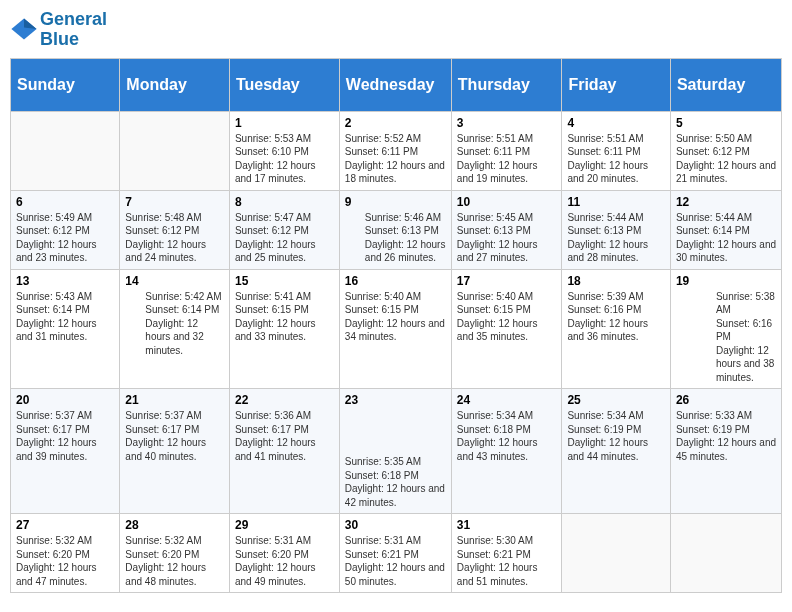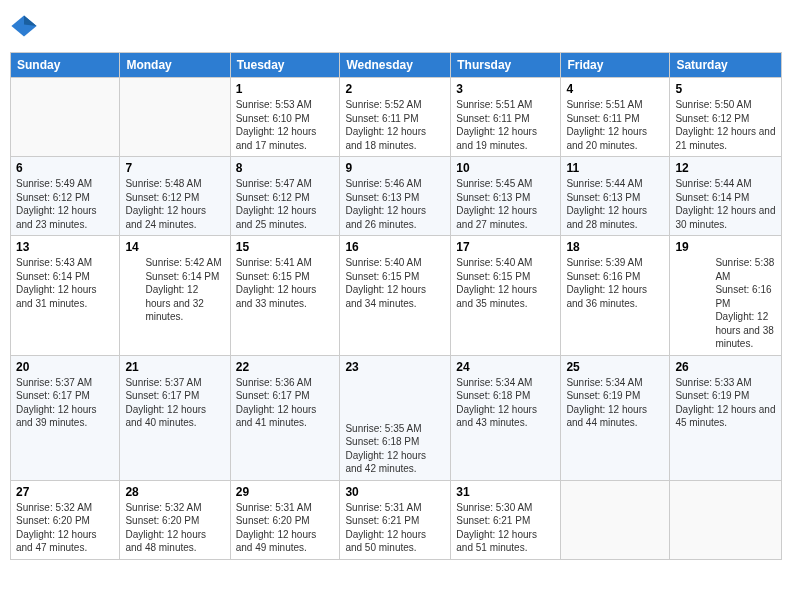--- a/index.html
+++ b/index.html
@@ -51,22 +51,22 @@
     }
     .calendar {
       width: 100%;
       border-collapse: collapse;
       font-size: 10.5px;
     }
     .calendar th {
       background-color: #2d7dd2;
       color: #fff;
       text-align: left;
-      padding: 5px 6px;
-      font-size: 12px;
+      padding: 17px 6px;
+      font-size: 16px;
       font-weight: bold;
       border: 1px solid #ccc;
     }
     .calendar td {
       border: 1px solid #ccc;
       vertical-align: top;
       padding: 4px 5px;
       width: 113px;
       min-height: 80px;
       background: #fff;
@@ -91,20 +91,25 @@
 </head>
 <body>
 
 <div class="header">
   <div class="logo">
     <div>
       <svg class="logo-icon" viewBox="0 0 40 40">
         <polygon points="20,5 38,20 20,35 2,20" fill="#2d7dd2"></polygon>
         <polygon points="20,5 38,20 20,18" fill="#1a5fa0"></polygon>
       </svg>
+    </div>
+    <div>
+      <div class="logo-text">
+        <span>General</span><br><span style="color:#1a6faa">Blue</span>
+      </div>
     </div>
   </div>
   <div class="title-block">
     <div class="month-title"></div>
     <div class="location-title"></div>
   </div>
 </div>
 
 <table class="calendar">
   <thead>
@@ -167,21 +172,21 @@
 Daylight: 12 hours and 24 minutes.</div>
         </td>
         <td>
           <div class="day-number">8</div>
           <div class="day-detail" style="white-space: pre-line;">Sunrise: 5:47 AM
 Sunset: 6:12 PM
 Daylight: 12 hours and 25 minutes.</div>
         </td>
         <td>
           <div class="day-number">9</div>
-          <div class="day-detail" style="white-space: pre-line;">Sunrise: 5:46 AM
+          <div class="day-detail" style="white-space: pre-line; margin-left: 20px;">Sunrise: 5:46 AM
 Sunset: 6:13 PM
 Daylight: 12 hours and 26 minutes.</div>
         </td>
         <td>
           <div class="day-number">10</div>
           <div class="day-detail" style="white-space: pre-line;">Sunrise: 5:45 AM
 Sunset: 6:13 PM
 Daylight: 12 hours and 27 minutes.</div>
         </td>
         <td>

